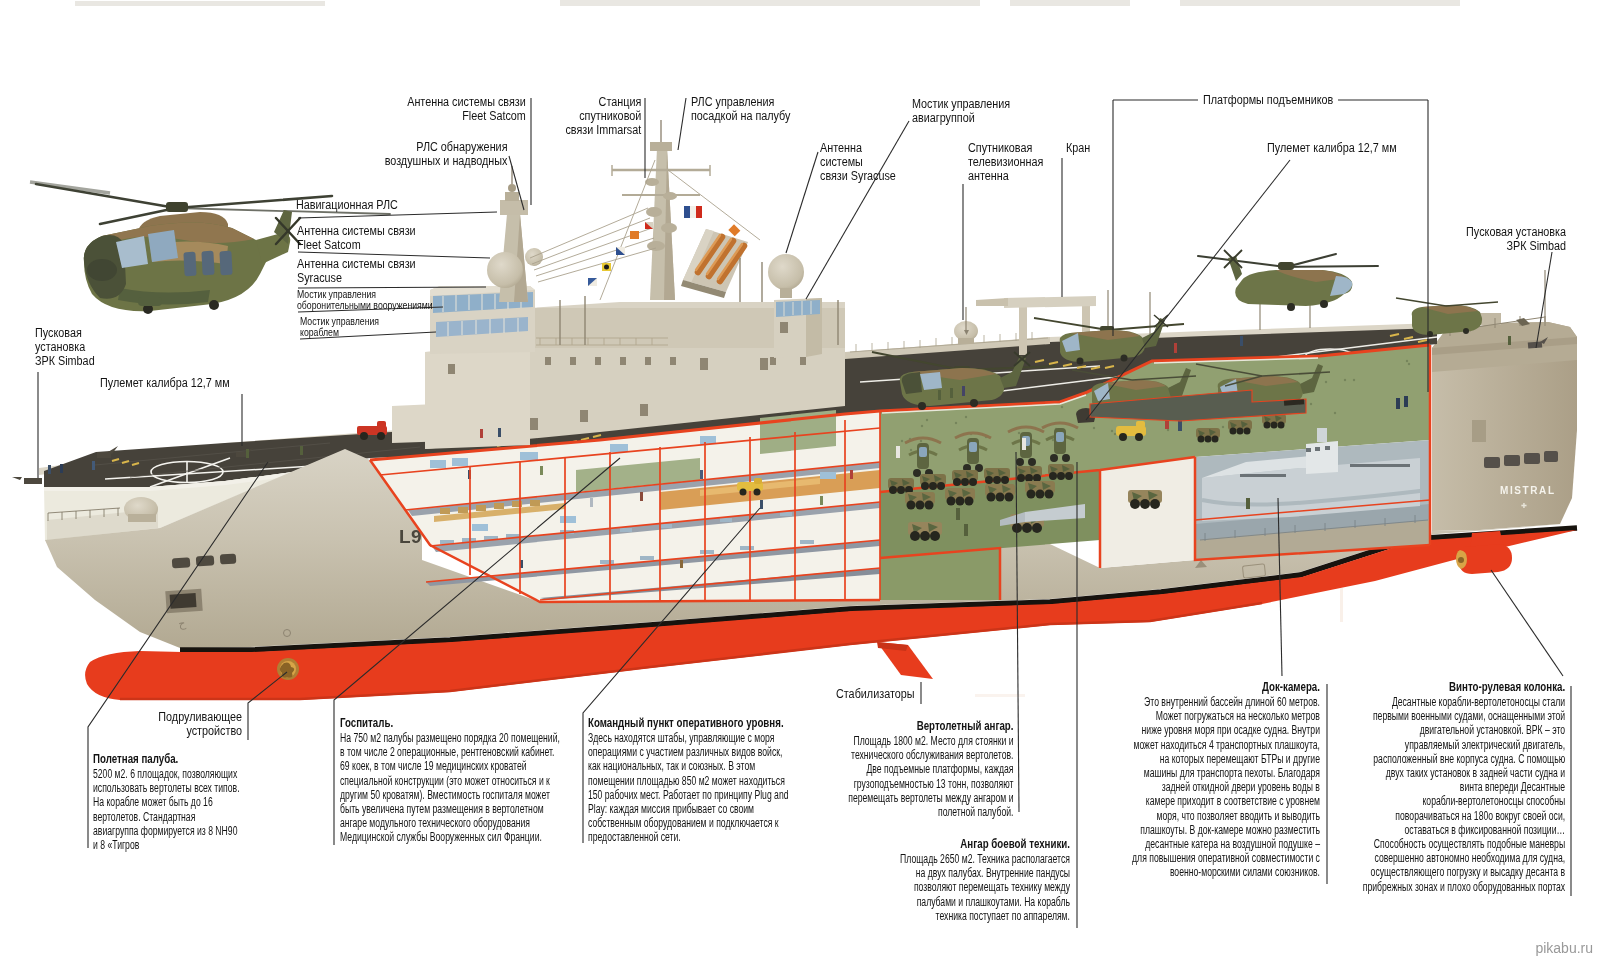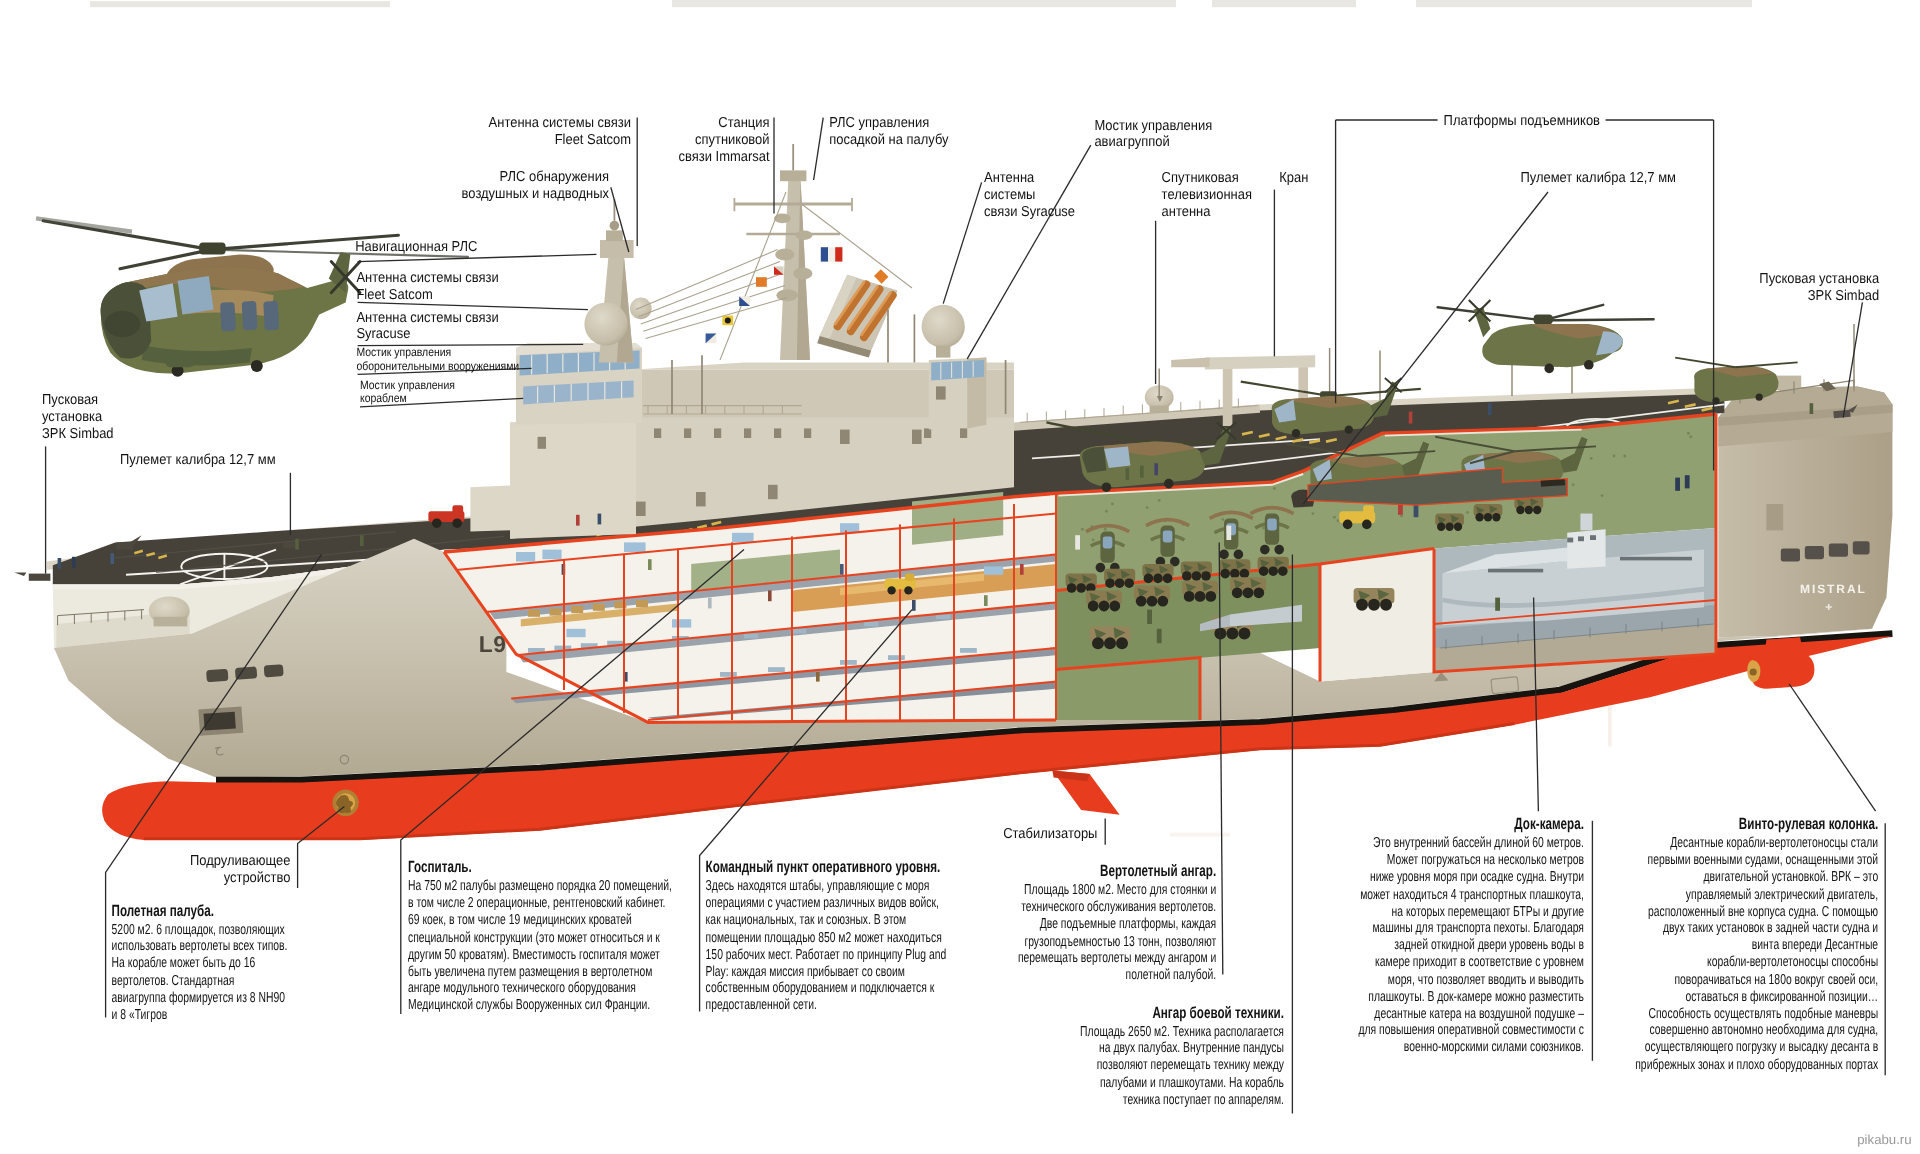--- a/index.html
+++ b/index.html
@@ -976,14 +976,14 @@
 <div class="tb" style="left:588px;top:714px;"><span class="ti">Командный пункт оперативного уровня.</span><br>Здесь находятся штабы, управляющие с моря<br>операциями с участием различных видов войск,<br>как национальных, так и союзных. В этом<br>помещении площадью 850 м2 может находиться<br>150 рабочих мест. Работает по принципу Plug and<br>Play: каждая миссия прибывает со своим<br>собственным оборудованием и подключается к<br>предоставленной сети.</div>
 
 <div class="tb tbr" style="right:586px;top:717px;"><span class="ti">Вертолетный ангар.</span><br>Площадь 1800 м2. Место для стоянки и<br>технического обслуживания вертолетов.<br>Две подъемные платформы, каждая<br>грузоподъемностью 13 тонн, позволяют<br>перемещать вертолеты между ангаром и<br>полетной палубой.</div>
 
 <div class="tb tbr" style="right:530px;top:835px;"><span class="ti">Ангар боевой техники.</span><br>Площадь 2650 м2. Техника располагается<br>на двух палубах. Внутренние пандусы<br>позволяют перемещать технику между<br>палубами и плашкоутами. На корабль<br>техника поступает по аппарелям.</div>
 
 <div class="tb tbr" style="right:280px;top:678px;"><span class="ti">Док-камера.</span><br>Это внутренний бассейн длиной 60 метров.<br>Может погружаться на несколько метров<br>ниже уровня моря при осадке судна. Внутри<br>может находиться 4 транспортных плашкоута,<br>на которых перемещают БТРы и другие<br>машины для транспорта пехоты. Благодаря<br>задней откидной двери уровень воды в<br>камере приходит в соответствие с уровнем<br>моря, что позволяет вводить и выводить<br>плашкоуты. В док-камере можно разместить<br>десантные катера на воздушной подушке –<br>для повышения оперативной совместимости с<br>военно-морскими силами союзников.</div>
 
 <div class="tb tbr" style="right:35px;top:678px;"><span class="ti">Винто-рулевая колонка.</span><br>Десантные корабли-вертолетоносцы стали<br>первыми военными судами, оснащенными этой<br>двигательной установкой. ВРК – это<br>управляемый электрический двигатель,<br>расположенный вне корпуса судна. С помощью<br>двух таких установок в задней части судна и<br>винта впереди Десантные<br>корабли-вертолетоносцы способны<br>поворачиваться на 180о вокруг своей оси,<br>оставаться в фиксированной позиции…<br>Способность осуществлять подобные маневры<br>совершенно автономно необходима для судна,<br>осуществляющего погрузку и высадку десанта в<br>прибрежных зонах и плохо оборудованных портах</div>
 
-<div style="position:absolute;right:7px;bottom:6px;font-size:11px;color:#999;">pikabu.ru</div>
+<div style="position:absolute;right:7px;bottom:6px;font-size:14px;color:#999;">pikabu.ru</div>
 </div>
 
 </body></html>

